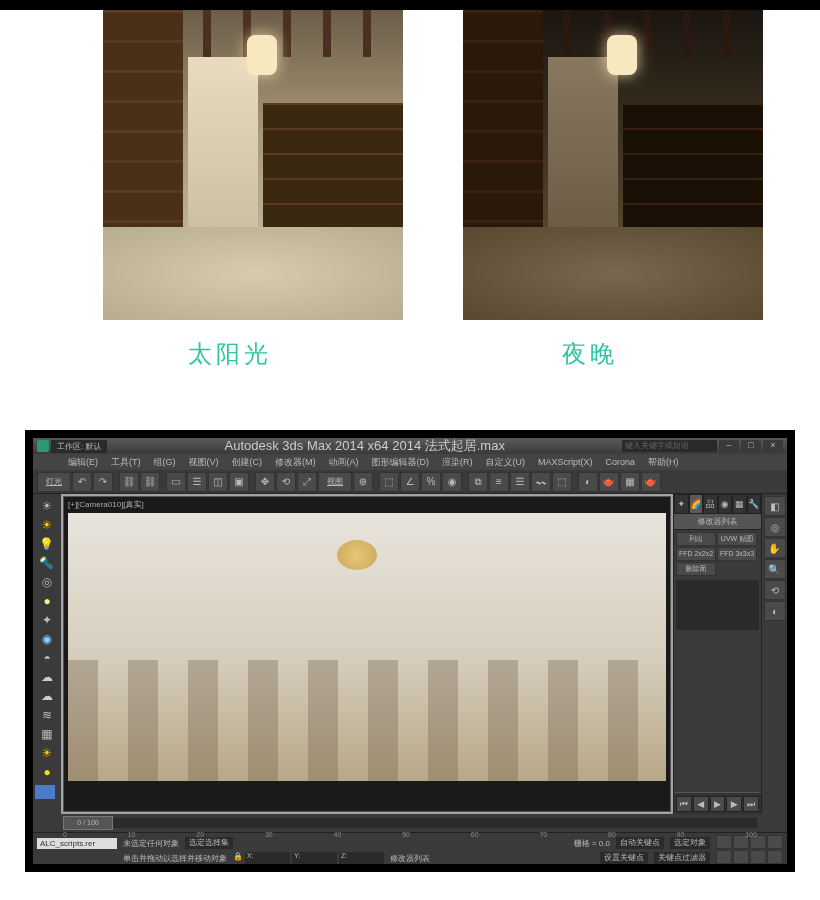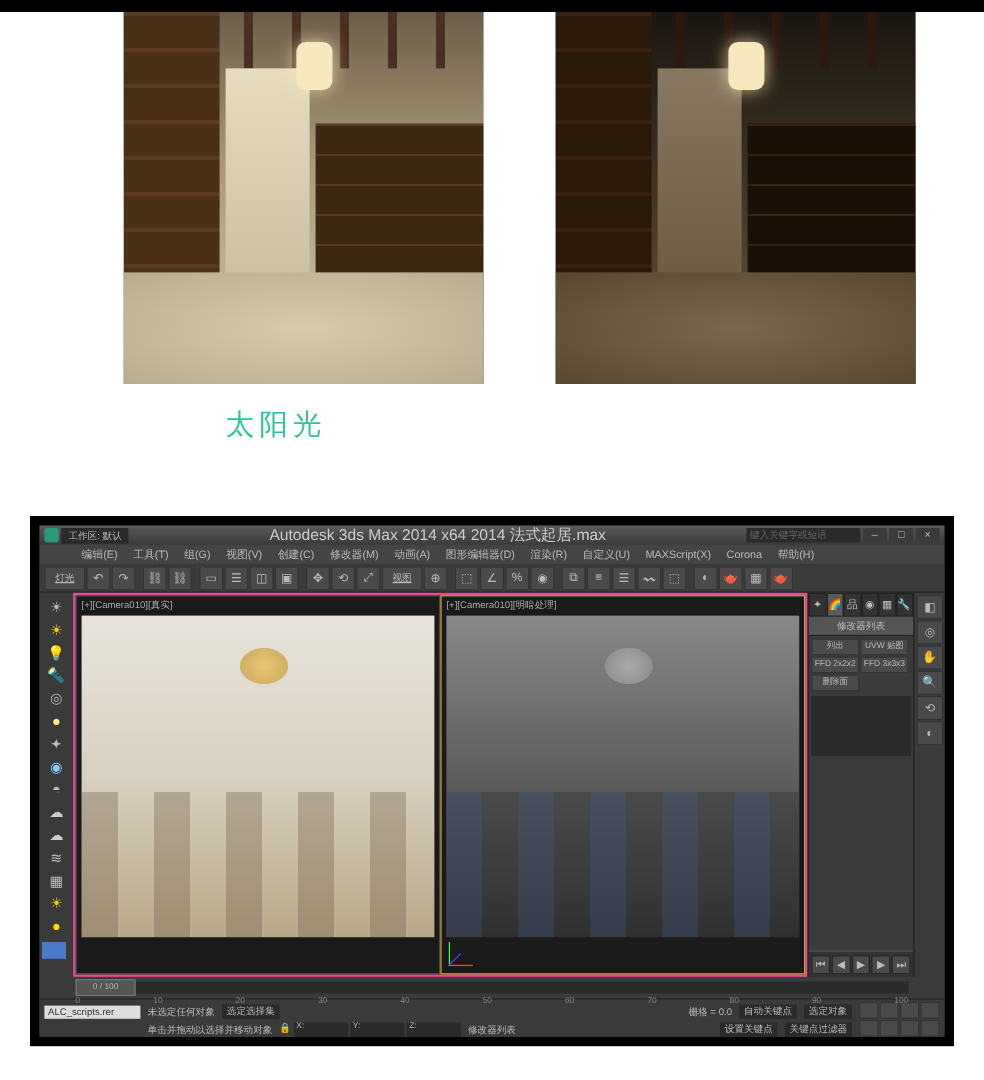--- a/index.html
+++ b/index.html
@@ -47,21 +47,21 @@
 
 .max-body { display: flex; height: 320px; }
 .left-toolbar { width: 28px; background: #3a3a3a; display: flex; flex-direction: column; padding: 2px 0; gap: 0px; }
 .ltbtn { width: 24px; height: 19px; margin: 0 2px; display: flex; align-items: center; justify-content: center; font-size: 12px; }
 .ltbtn.sun { color: #ffcc00; }
 .ltbtn.bulb { color: #ffee88; }
 .ltbtn.spot { color: #88ccff; }
 .ltbtn.yellow { color: #ffdd00; }
 .ltbtn.cloud { color: #ccc; }
 
-.viewports { flex: 1; background: #ec4899; display: flex; gap: 0; padding: 2px; }
+.viewports { flex: 1; background: #a3a3a3; display: flex; gap: 0; padding: 2px; }
 .viewport { flex: 1; background: #1a1a1a; position: relative; border: 1px solid #555; }
 .viewport.active { border: 1px solid #ccaa33; }
 .vp-label { position: absolute; top: 2px; left: 4px; font-size: 8px; color: #aaa; z-index: 10; }
 .vp-render { position: absolute; top: 16px; left: 4px; right: 4px; bottom: 30px; }
 .interior-day { background: linear-gradient(180deg, #e8e4dc 0%, #d8d0c0 50%, #b8a888 100%); }
 .interior-wire { background: linear-gradient(180deg, #888 0%, #555 60%, #333 100%); }
 .furniture { position: absolute; bottom: 0; left: 0; right: 0; height: 45%; background: repeating-linear-gradient(90deg, rgba(100,80,60,0.3) 0, rgba(100,80,60,0.3) 30px, transparent 30px, transparent 60px); }
 .interior-wire .furniture { background: repeating-linear-gradient(90deg, rgba(60,70,100,0.5) 0, rgba(60,70,100,0.5) 30px, rgba(40,40,40,0.3) 30px, rgba(40,40,40,0.3) 60px); }
 .chandelier { position: absolute; top: 10%; left: 45%; width: 40px; height: 30px; background: radial-gradient(circle, #e8c878, #c8a858); border-radius: 50%; }
 .axis-gizmo { position: absolute; bottom: 6px; left: 6px; width: 30px; height: 30px; }
@@ -117,20 +117,21 @@
     </div>
     <div class="compare-item">
       <div class="render-img render-night">
         <div class="ceiling-beams"></div>
         <div class="bookshelf-left"></div>
         <div class="window-curtain"></div>
         <div class="bookshelf-right"></div>
         <div class="floor"></div>
         <div class="lamp"></div>
       </div>
+      <div class="caption">夜晚</div>
     </div>
   </div>
 </div>
 
 <div class="max-section">
   <div class="max-window">
 
     <div class="titlebar">
       <div class="app-icon"></div>
       <span class="workspace-label">工作区: 默认</span>
@@ -217,32 +218,20 @@
       </div>
 
       <div class="viewports">
         <div class="viewport">
           <div class="vp-label">[+][Camera010][真实]</div>
           <div class="vp-render interior-day">
             <div class="chandelier"></div>
             <div class="furniture"></div>
           </div>
         </div>
-        <div class="viewport active">
-          <div class="vp-label">[+][Camera010][明暗处理]</div>
-          <div class="vp-render interior-wire">
-            <div class="chandelier" style="background:radial-gradient(circle,#aaa,#888);"></div>
-            <div class="furniture"></div>
-          </div>
-          <div class="axis-gizmo">
-            <div class="axis-x"></div>
-              <div class="axis-y"></div>
-              <div class="axis-z"></div>
-          </div>
-        </div>
       </div>
 
       <div class="right-panel">
         <div class="cmd-tabs">
           <div class="cmd-tab">✦</div>
           <div class="cmd-tab active">🌈</div>
           <div class="cmd-tab">品</div>
           <div class="cmd-tab">◉</div>
           <div class="cmd-tab">▦</div>
           <div class="cmd-tab">🔧</div>

